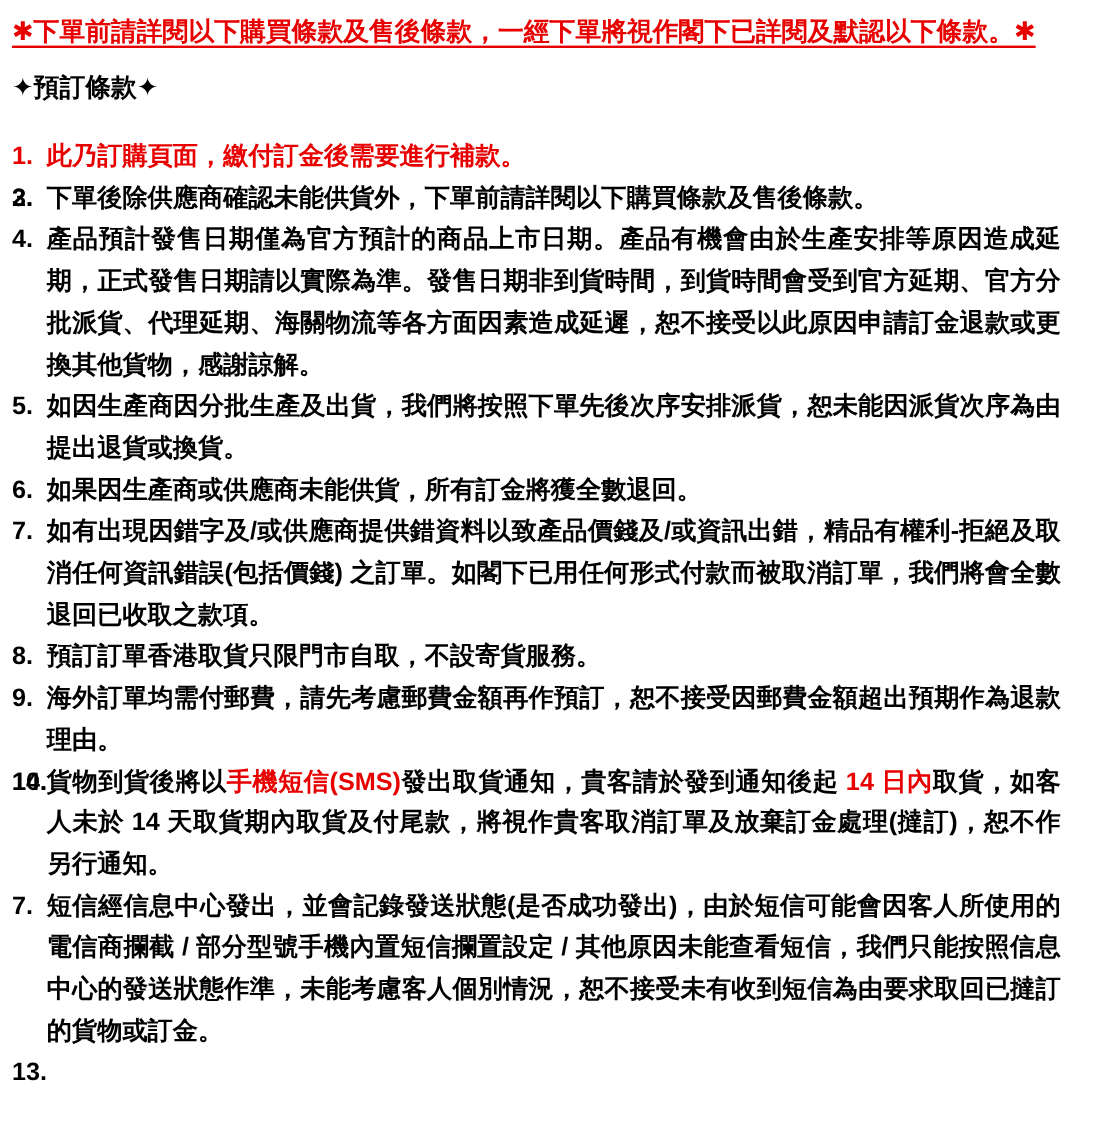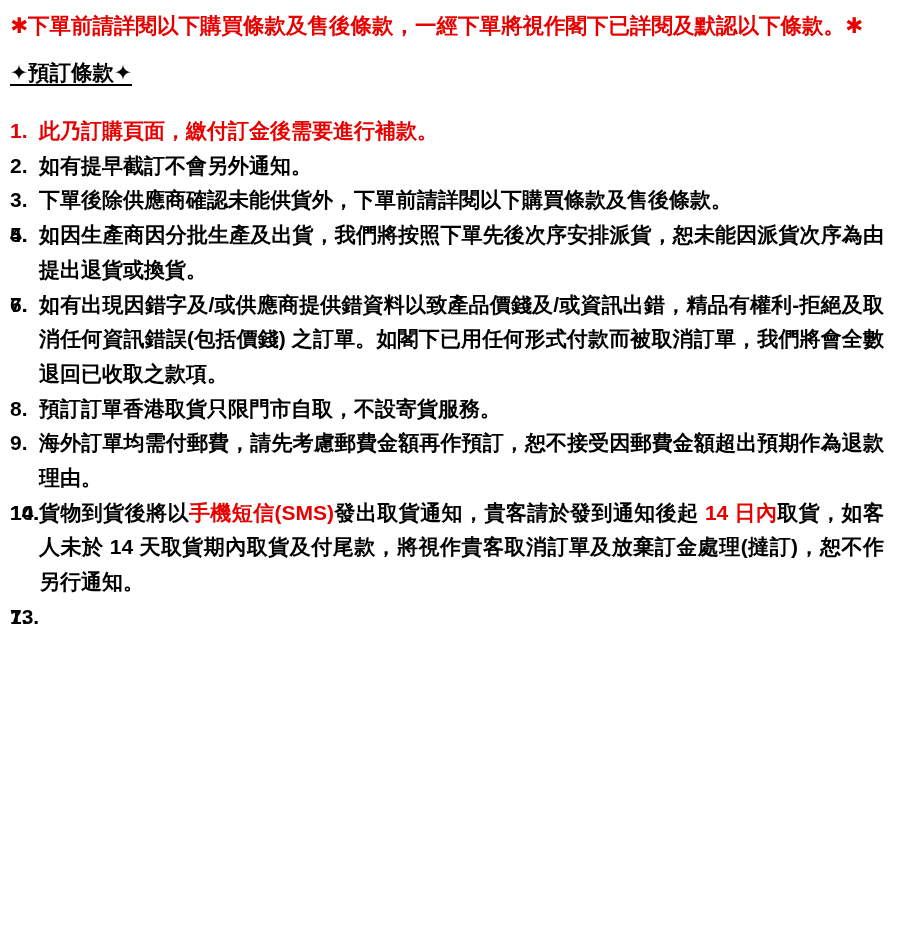--- a/index.html
+++ b/index.html
@@ -15,30 +15,30 @@
     font-weight: 700;
     color: var(--text-black, #000);
   }
   .doc {
     padding: 10px 29px 0 10px;
   }
   .notice-title {
     font-size: 21.5px;
     line-height: 32px;
     color: var(--accent-red, #e80000);
+    text-decoration: underline;
     text-decoration-thickness: 2px;
     text-underline-offset: 5px;
     white-space: nowrap;
   }
   .section-title {
     margin-top: 16px;
     font-size: 21.5px;
     line-height: 30px;
     color: var(--text-black, #000);
-    text-decoration: underline;
     text-decoration-thickness: 2px;
     text-underline-offset: 4px;
     display: inline-block;
   }
   .terms {
     margin-top: 26px;
   }
   .term {
     position: relative;
     padding-left: 29px;
@@ -73,39 +73,40 @@
 
   <div class="terms">
 
     <div class="term red">
       <span class="num">1.</span>
       <span class="txt">此乃訂購頁面，繳付訂金後需要進行補款。</span>
     </div>
 
     <div class="term">
       <span class="num">2.</span>
-      <span class="txt">如有提早截訂不會另外通知。</span>
     </div>
 
     <div class="term">
       <span class="num">3.</span>
       <span class="txt">下單後除供應商確認未能供貨外，下單前請詳閱以下購買條款及售後條款。</span>
     </div>
 
     <div class="term">
       <span class="num">4.</span>
+      <span class="txt">產品預計發售日期僅為官方預計的商品上市日期。產品有機會由於生產安排等原因造成延期，正式發售日期請以實際為準。發售日期非到貨時間，到貨時間會受到官方延期、官方分批派貨、代理延期、海關物流等各方面因素造成延遲，恕不接受以此原因申請訂金退款或更換其他貨物，感謝諒解。</span>
     </div>
 
     <div class="term">
       <span class="num">5.</span>
       <span class="txt">如因生產商因分批生產及出貨，我們將按照下單先後次序安排派貨，恕未能因派貨次序為由提出退貨或換貨。</span>
     </div>
 
     <div class="term">
       <span class="num">6.</span>
+      <span class="txt">如果因生產商或供應商未能供貨，所有訂金將獲全數退回。</span>
     </div>
 
     <div class="term">
       <span class="num">7.</span>
       <span class="txt">如有出現因錯字及/或供應商提供錯資料以致產品價錢及/或資訊出錯，精品有權利-拒絕及取消任何資訊錯誤(包括價錢) 之訂單。如閣下已用任何形式付款而被取消訂單，我們將會全數退回已收取之款項。</span>
     </div>
 
     <div class="term">
       <span class="num">8.</span>
       <span class="txt">預訂訂單香港取貨只限門市自取，不設寄貨服務。</span>
@@ -120,20 +121,21 @@
       <span class="num">10.</span>
     </div>
 
     <div class="term">
       <span class="num">14.</span>
       <span class="txt">貨物到貨後將以</span><span class="hl-red">手機短信(SMS)</span><span class="txt">發出取貨通知，貴客請於發到通知後起 </span><span class="hl-red">14 日內</span><span class="txt">取貨，如客人未於 14 天取貨期內取貨及付尾款，將視作貴客取消訂單及放棄訂金處理(撻訂)，恕不作另行通知。</span>
     </div>
 
     <div class="term">
       <span class="num">7.</span>
+      <span class="txt">短信經信息中心發出，並會記錄發送狀態(是否成功發出)，由於短信可能會因客人所使用的電信商攔截 / 部分型號手機內置短信攔置設定 / 其他原因未能查看短信，我們只能按照信息中心的發送狀態作準，未能考慮客人個別情況，恕不接受未有收到短信為由要求取回已撻訂的貨物或訂金。</span>
     </div>
 
     <div class="term">
       <span class="num">13.</span>
 
     </div>
 
   </div>
 </div>
 

